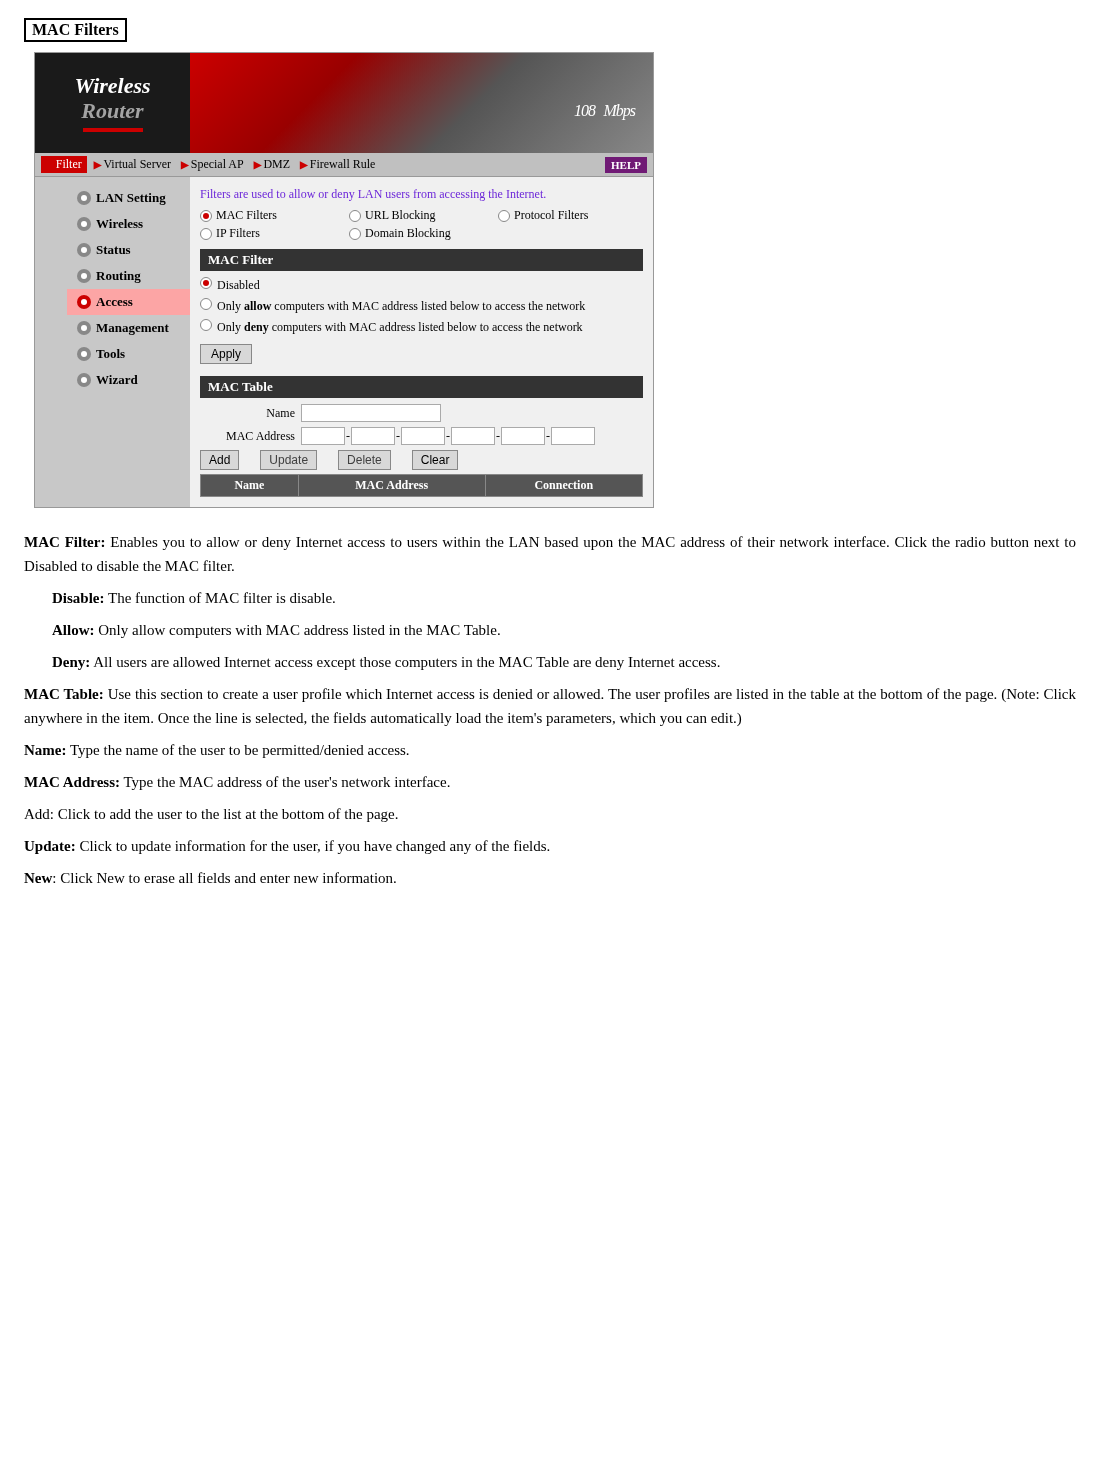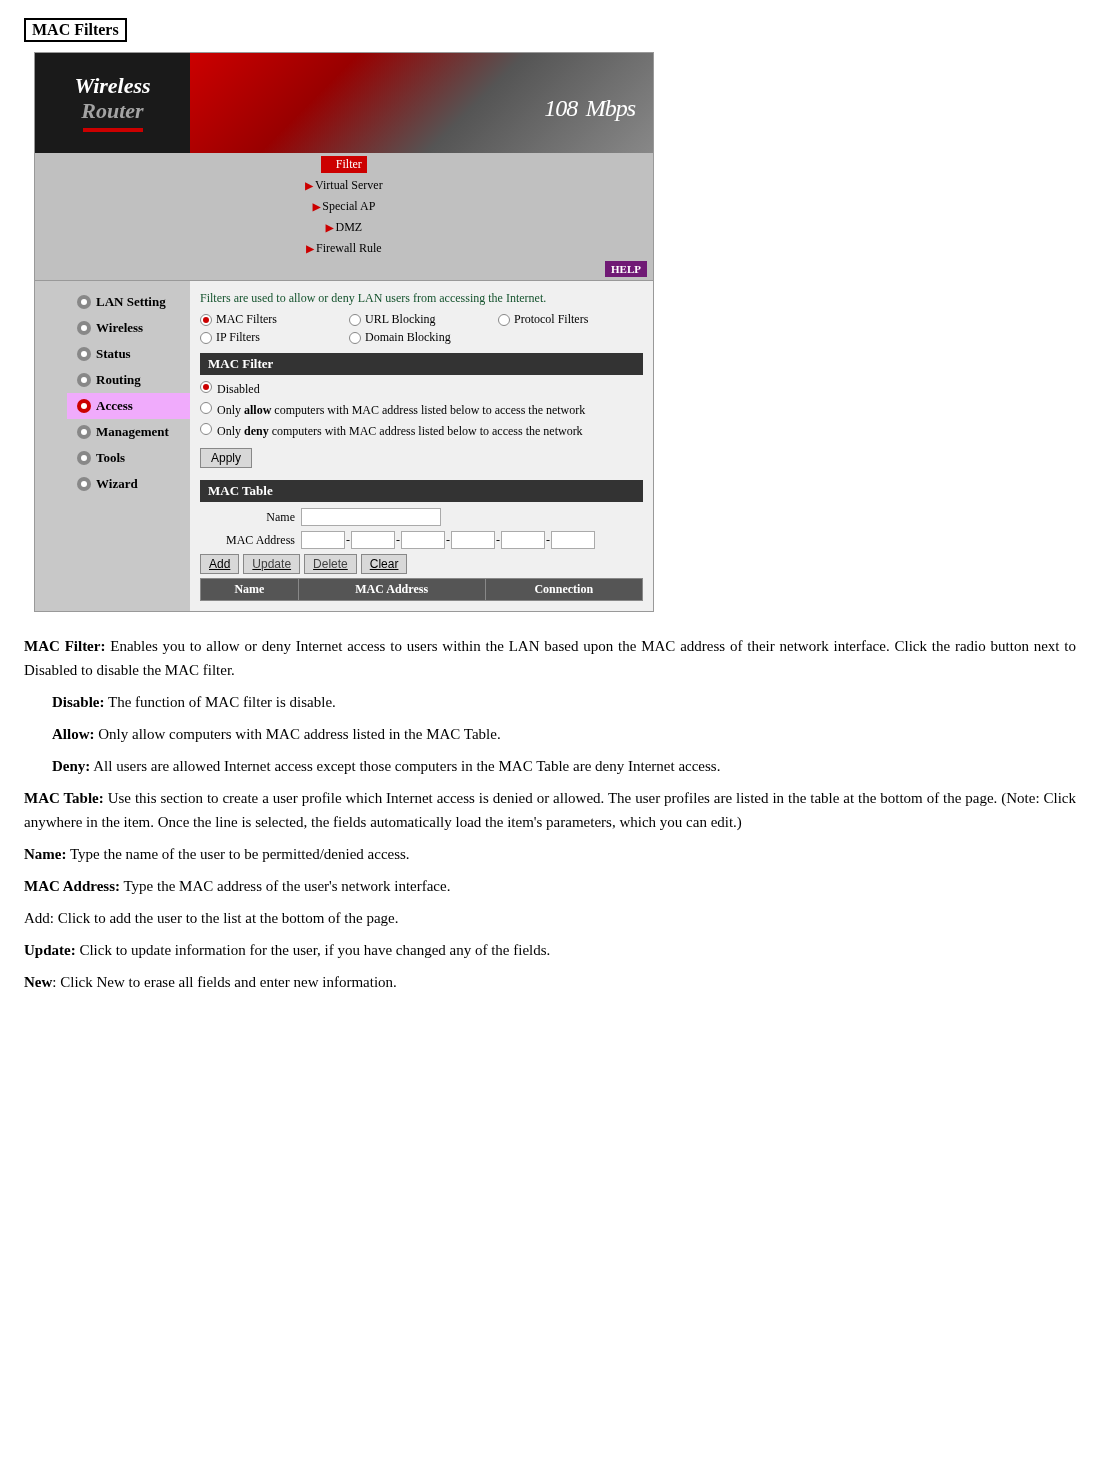--- a/index.html
+++ b/index.html
@@ -78,33 +78,32 @@
       position: relative;
     }
     .router-mbps {
       color: #fff;
       font-size: 38px;
       font-style: italic;
       font-weight: bold;
       letter-spacing: -1px;
     }
     .router-mbps span {
-      font-size: 24px;
+      font-size: 16px;
       font-weight: normal;
     }
 
     
     .nav-bar {
       background: #c0c0c0;
       display: flex;
       align-items: center;
       padding: 3px 6px;
       gap: 4px;
       border-bottom: 1px solid #999;
-      flex-direction: column;
     }
     .nav-item {
       display: flex;
       align-items: center;
       gap: 2px;
       font-size: 12px;
       color: #000;
       cursor: pointer;
       padding: 1px 3px;
     }
@@ -164,21 +163,21 @@
     .sidebar-item .bullet.gray {
       background: #888;
     }
     .sidebar-item .bullet-inner {
       width: 6px;
       height: 6px;
       border-radius: 50%;
       background: #fff;
     }
     .sidebar-item.active-item {
-      background: #f0abfc;
+      background: #fca5a5;
     }
 
     
     .main-panel {
       flex: 1;
       background: #f0f0f0;
       padding: 10px;
     }
 
     
@@ -188,21 +187,21 @@
       font-weight: bold;
       font-size: 13px;
       padding: 3px 8px;
       margin-bottom: 6px;
     }
 
     
     .filter-desc {
       font-size: 12px;
       margin-bottom: 6px;
-      color: #14532d;
+      color: #6d28d9;
     }
 
     
     .radio-grid {
       display: grid;
       grid-template-columns: 1fr 1fr 1fr;
       gap: 3px 4px;
       margin-bottom: 8px;
     }
     .radio-option {
@@ -293,23 +292,22 @@
       width: 44px;
     }
     .mac-separator {
       margin: 0 1px;
       font-size: 12px;
     }
 
     
     .btn-row {
       display: flex;
-      gap: 4px;
+      gap: 21px;
       margin: 0 0;
-      text-decoration: underline;
     }
     .btn-small {
       background: #d8d8d8;
       border: 1px solid #888;
       font-size: 12px;
       padding: 2px 8px;
       cursor: pointer;
     }
     .btn-small.disabled {
       color: #404040;

